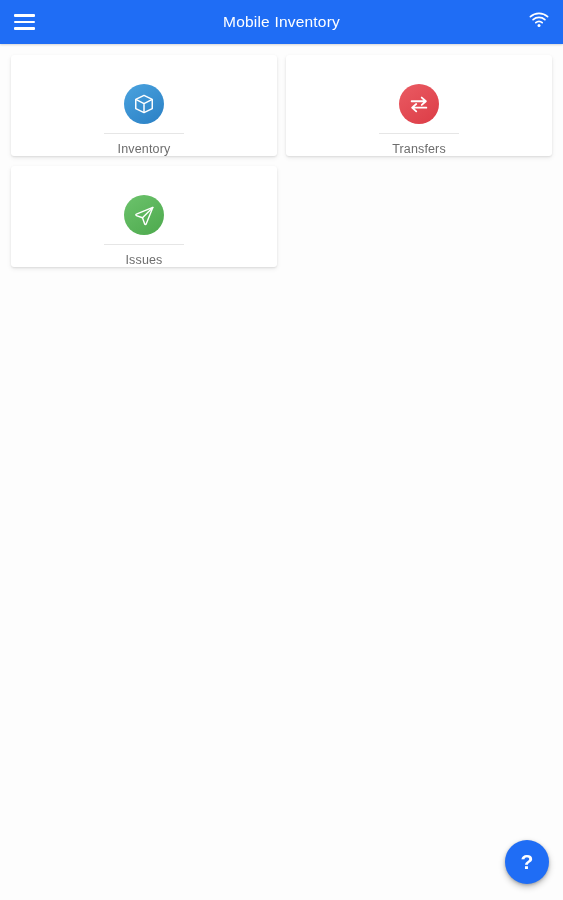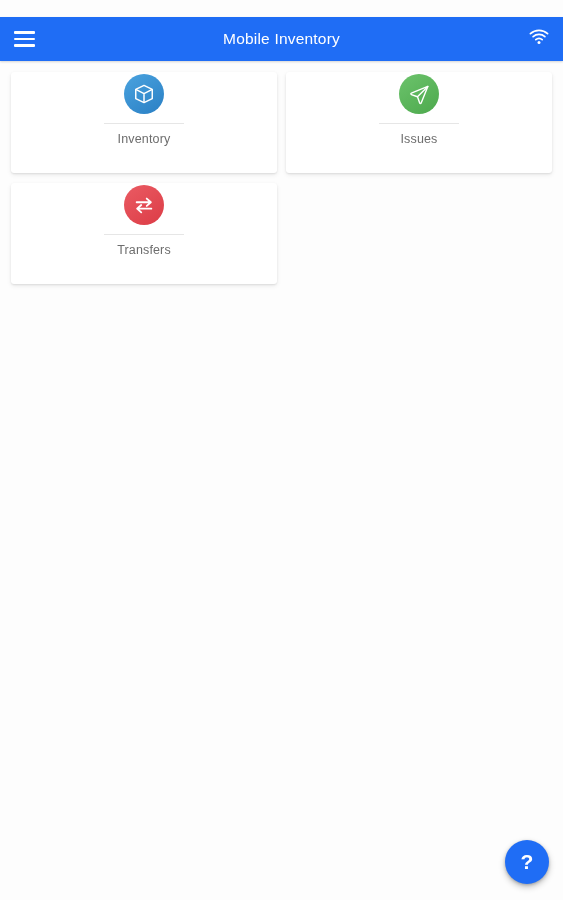--- a/index.html
+++ b/index.html
@@ -19,21 +19,20 @@
 
   
   .appbar {
     position: relative;
     height: 44px;
     background: #1f6df5;
     display: flex;
     align-items: center;
     padding: 0 14px;
     box-shadow: 0 1px 2px rgba(0,0,0,0.16);
-    margin-top: 17px;
   }
 
   .menu-btn {
     width: 26px;
     height: 26px;
     display: flex;
     flex-direction: column;
     justify-content: center;
     gap: 4px;
     cursor: pointer;
@@ -74,21 +73,21 @@
     gap: 10px 9px;
   }
 
   .card {
     background: #ffffff;
     border-radius: 3px;
     height: 101px;
     display: flex;
     flex-direction: column;
     align-items: center;
-    justify-content: flex-start;
+    justify-content: flex-end;
     box-shadow: 0 1px 2px rgba(0,0,0,0.09),
                 0 2px 5px rgba(0,0,0,0.07);
     cursor: pointer;
     user-select: none;
   }
 
   .icon-circle {
     width: 40px;
     height: 40px;
     border-radius: 50%;
@@ -167,41 +166,41 @@
       <svg width="22" height="22" viewBox="0 0 24 24" fill="none">
         <path d="M12 2.6 21 7v10l-9 4.4L3 17V7l9-4.4Z" stroke="#ffffff" stroke-width="1.6" stroke-linejoin="round"></path>
         <path d="M3 7l9 4.5L21 7M12 11.5v9.9" stroke="#ffffff" stroke-width="1.6" stroke-linejoin="round"></path>
       </svg>
     </div>
     <div class="card-divider"></div>
     <div class="card-label">Inventory</div>
   </div>
 
   <div class="card">
+    <div class="icon-circle" style="background:linear-gradient(145deg,#ea5b63,#dc3c46);">
+      <svg width="22" height="22" viewBox="0 0 24 24" fill="none">
+        <path d="M4 9h15M15 5l4.5 4-4.5 4" stroke="#ffffff" stroke-width="2" stroke-linecap="round" stroke-linejoin="round"></path>
+        <path d="M20 16H5M9 12l-4.5 4L9 20" stroke="#ffffff" stroke-width="2" stroke-linecap="round" stroke-linejoin="round"></path>
+      </svg>
+    </div>
+    <div class="card-divider"></div>
+    <div class="card-label">Transfers</div>
+  </div>
+
+  <div class="card">
     <div class="icon-circle" style="background:linear-gradient(145deg,#6cc36c,#4da94d);">
       <svg width="21" height="21" viewBox="0 0 24 24" fill="none">
         <path d="M21.5 2.8 2.7 10.4c-0.8 0.3-0.8 1.4 0 1.7l7 2.5 2.5 7c0.3 0.8 1.4 0.8 1.7 0L21.5 2.8Z" stroke="#ffffff" stroke-width="1.6" stroke-linejoin="round"></path>
         <path d="M21.5 2.8 9.7 14.6" stroke="#ffffff" stroke-width="1.6" stroke-linecap="round"></path>
       </svg>
     </div>
     <div class="card-divider"></div>
     <div class="card-label">Issues</div>
   </div>
 
-  <div class="card">
-    <div class="icon-circle" style="background:linear-gradient(145deg,#ea5b63,#dc3c46);">
-      <svg width="22" height="22" viewBox="0 0 24 24" fill="none">
-        <path d="M4 9h15M15 5l4.5 4-4.5 4" stroke="#ffffff" stroke-width="2" stroke-linecap="round" stroke-linejoin="round"></path>
-        <path d="M20 16H5M9 12l-4.5 4L9 20" stroke="#ffffff" stroke-width="2" stroke-linecap="round" stroke-linejoin="round"></path>
-      </svg>
-    </div>
-    <div class="card-divider"></div>
-    <div class="card-label">Transfers</div>
-  </div>
-
 
 
 
 </div>
 
 <div class="fab">
   <span>?</span>
 </div>
 
 </body></html>

